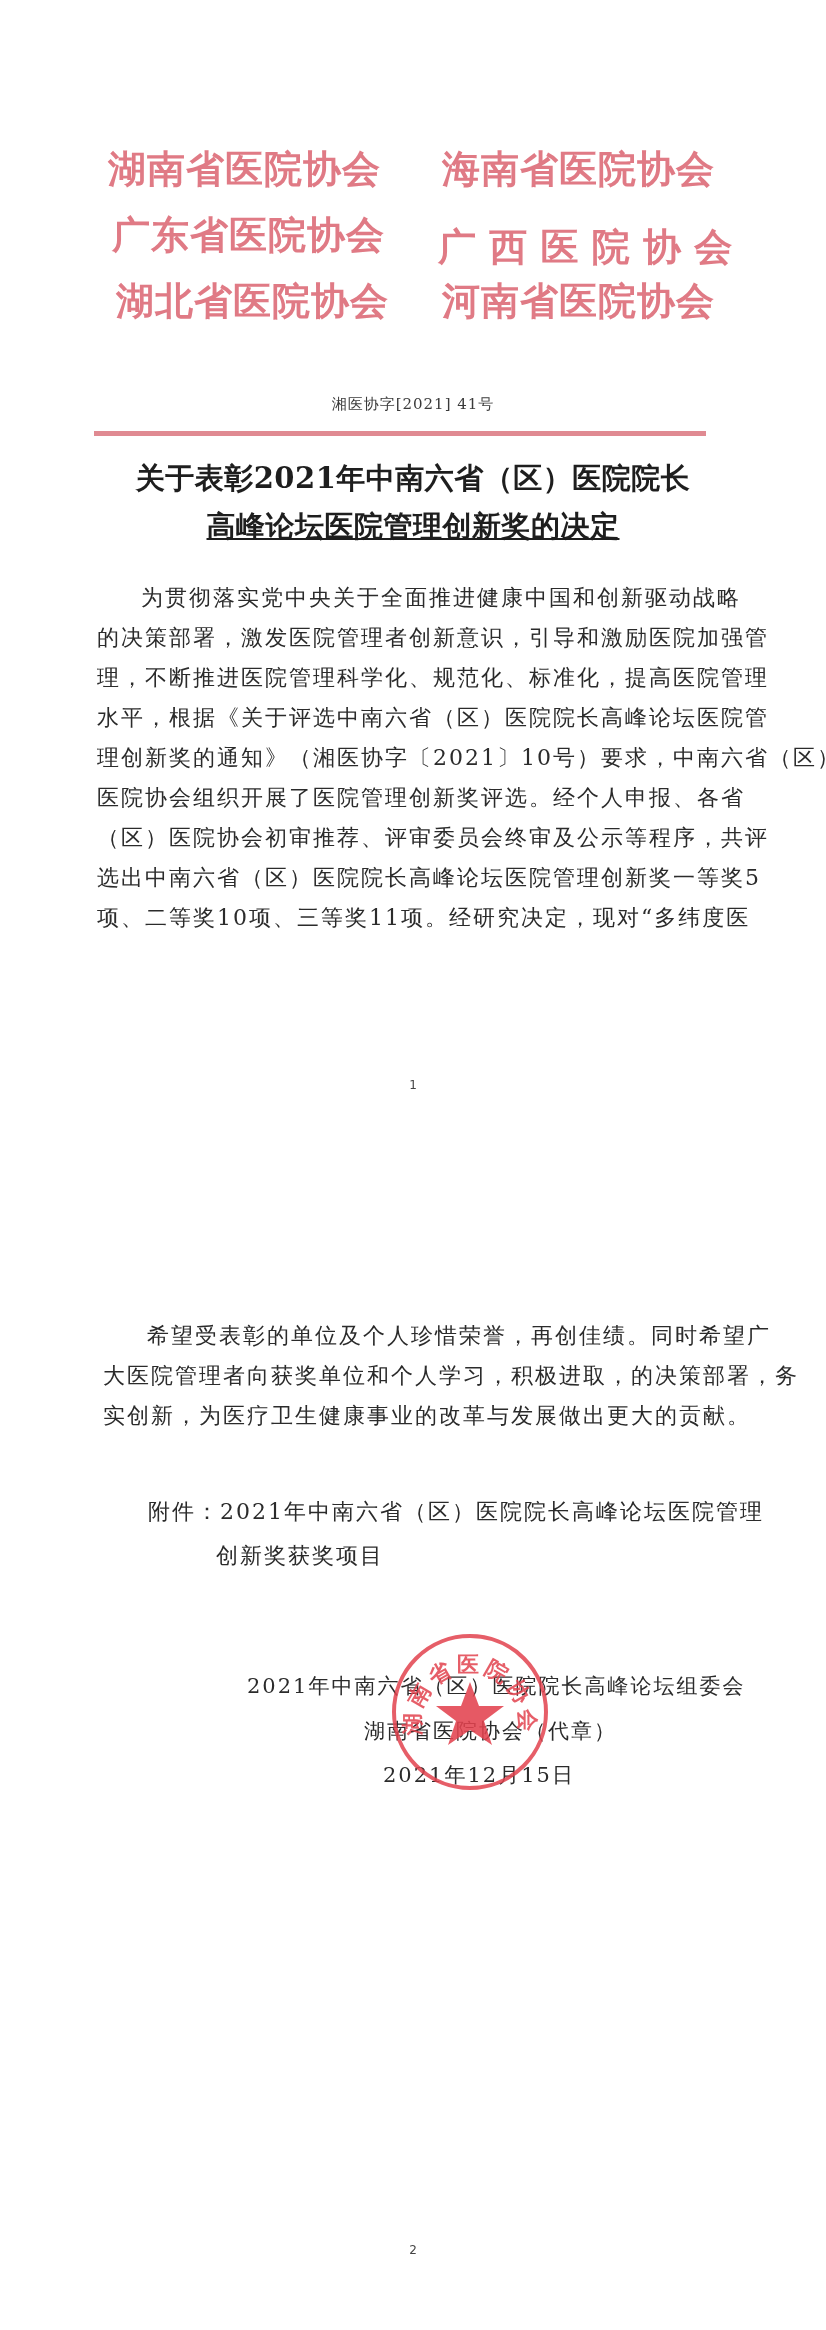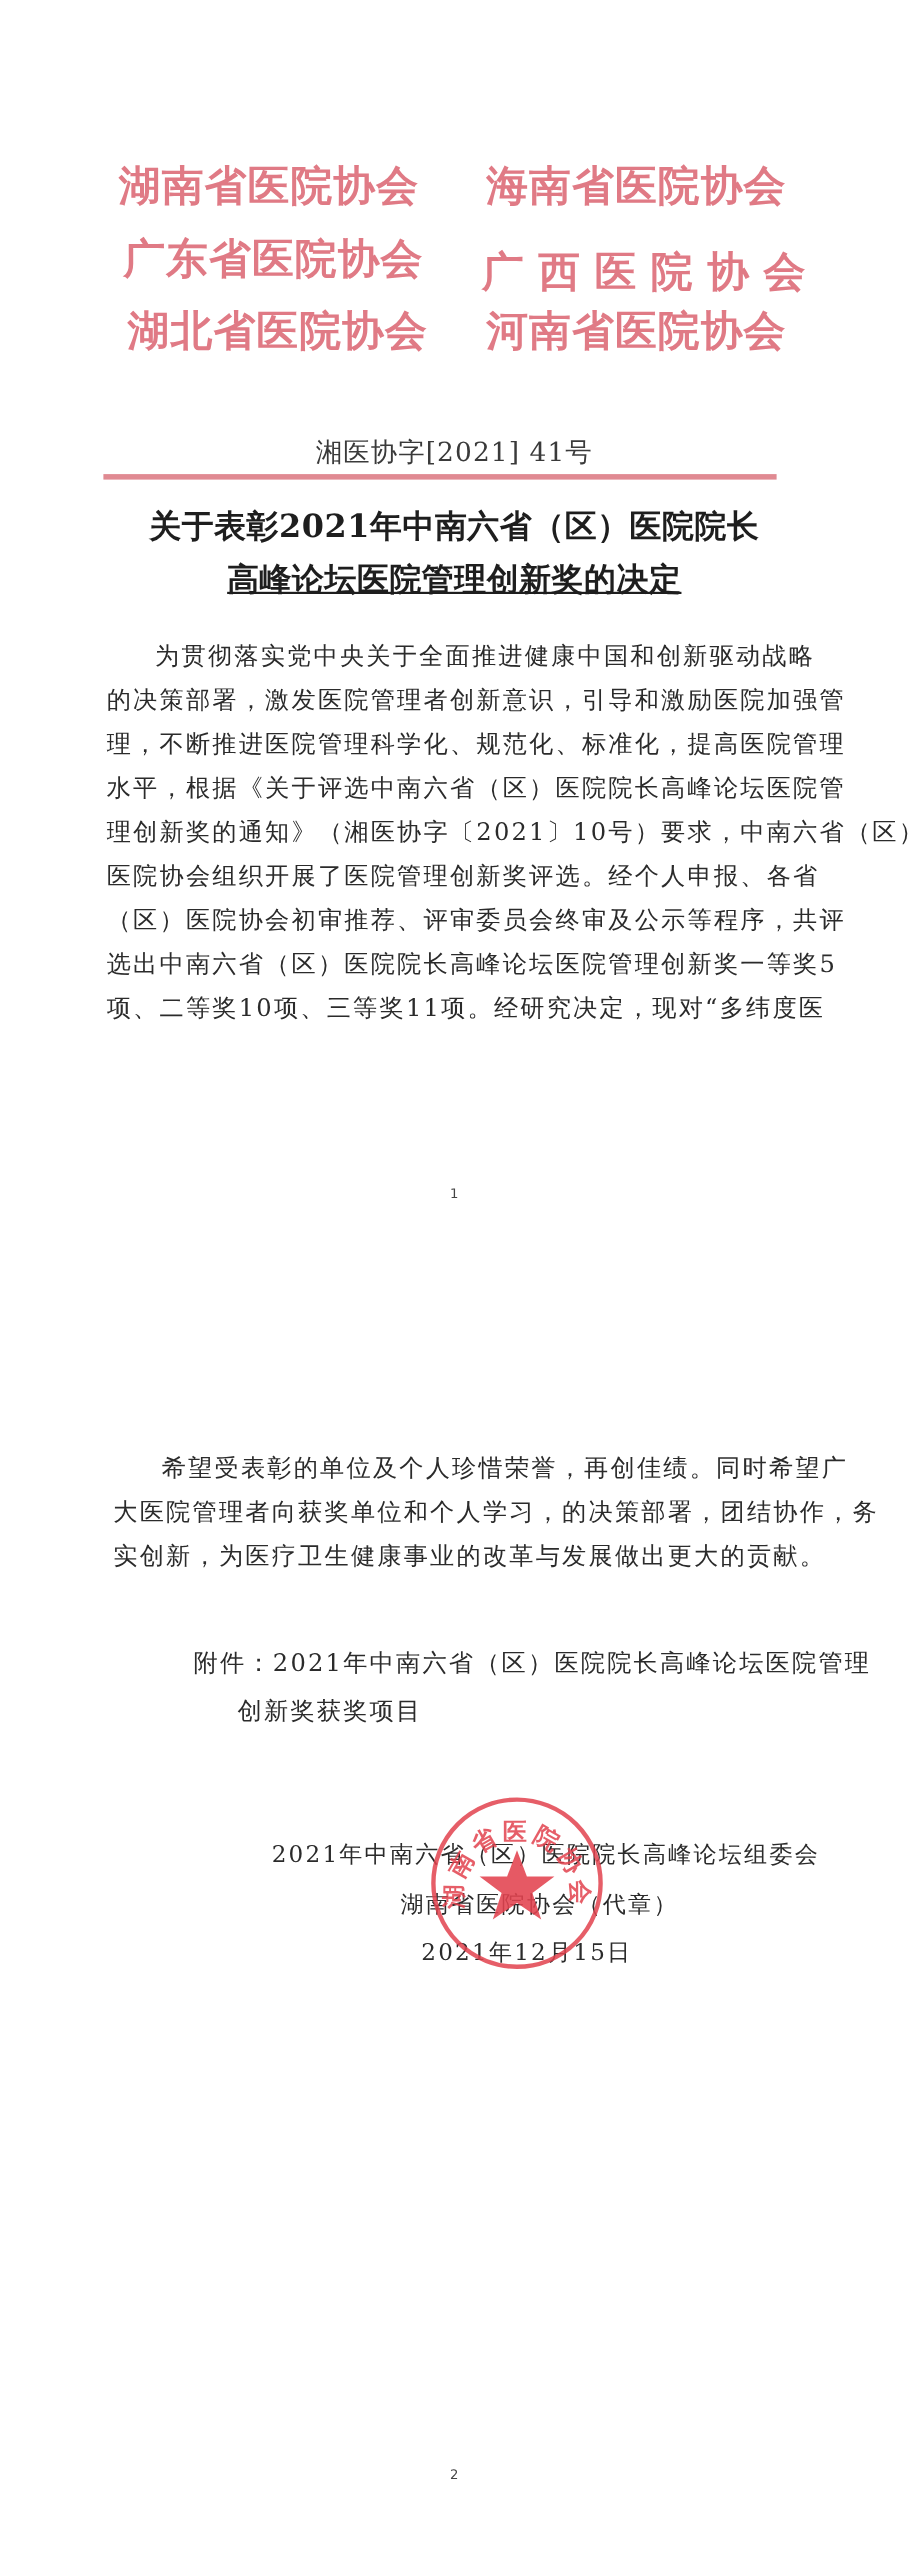--- a/index.html
+++ b/index.html
@@ -8,21 +8,21 @@
     font-family: "DejaVu Serif", "Liberation Serif", serif;
     color: #2a2a2a;
   }
   .org {
     position: absolute; font-family: "DejaVu Sans", "Liberation Sans", sans-serif;
     font-weight: bold; color: #e07a85; font-size: 38px; letter-spacing: 1px;
     white-space: nowrap; line-height: 1;
   }
   .docnum {
     position: absolute; left: 0; width: 826px; top: 395px; text-align: center;
-    font-size: 24px; color: #3a3a3a; letter-spacing: 1px;
+    font-size: 15px; color: #3a3a3a; letter-spacing: 1px;
   }
   .redline {
     position: absolute; left: 94px; width: 612px; top: 431px; height: 5px;
     background: #e08a92;
   }
   .title {
     position: absolute; left: 0; width: 826px; text-align: center;
     font-size: 29px; font-weight: bold; color: #1e1e1e; letter-spacing: 0.5px;
     line-height: 1;
   }
@@ -71,25 +71,25 @@
   <span class="line">医院协会组织开展了医院管理创新奖评选。经个人申报、各省</span>
   <span class="line">（区）医院协会初审推荐、评审委员会终审及公示等程序，共评</span>
   <span class="line">选出中南六省（区）医院院长高峰论坛医院管理创新奖一等奖5</span>
   <span class="line">项、二等奖10项、三等奖11项。经研究决定，现对“多纬度医</span>
 </div>
 
 <div class="pagenum" style="top:1078px;">1</div>
 
 <div class="para" style="top:1316px; left:103px; width:614px;">
   <span class="line" style="padding-left:44px;">希望受表彰的单位及个人珍惜荣誉，再创佳绩。同时希望广</span>
-  <span class="line">大医院管理者向获奖单位和个人学习，的决策部署，团结协作，务</span>
+  <span class="line">大医院管理者向获奖单位和个人学习，积极进取，的决策部署，务</span>
   <span class="line last">实创新，为医疗卫生健康事业的改革与发展做出更大的贡献。</span>
 </div>
 
-<div class="sig" style="left:148px; top:1497px; font-size:22px;margin-left:28px;">附件：2021年中南六省（区）医院院长高峰论坛医院管理</div>
+<div class="sig" style="left:148px; top:1497px; font-size:22px;">附件：2021年中南六省（区）医院院长高峰论坛医院管理</div>
 <div class="sig" style="left:216px; top:1541px; font-size:22px;">创新奖获奖项目</div>
 
 <div class="sig" style="left:247px; top:1672px;">2021年中南六省（区）医院院长高峰论坛组委会</div>
 <div class="sig" style="left:364px; top:1717px;">湖南省医院协会（代章）</div>
 <div class="sig" style="left:383px; top:1761px;">2021年12月15日</div>
 
 <div class="stamp">
   <svg width="148" height="148" viewBox="0 0 148 148">
     <defs>
       <path id="sealArc" d="M 28 104 A 50 50 0 1 1 120 104"></path>

